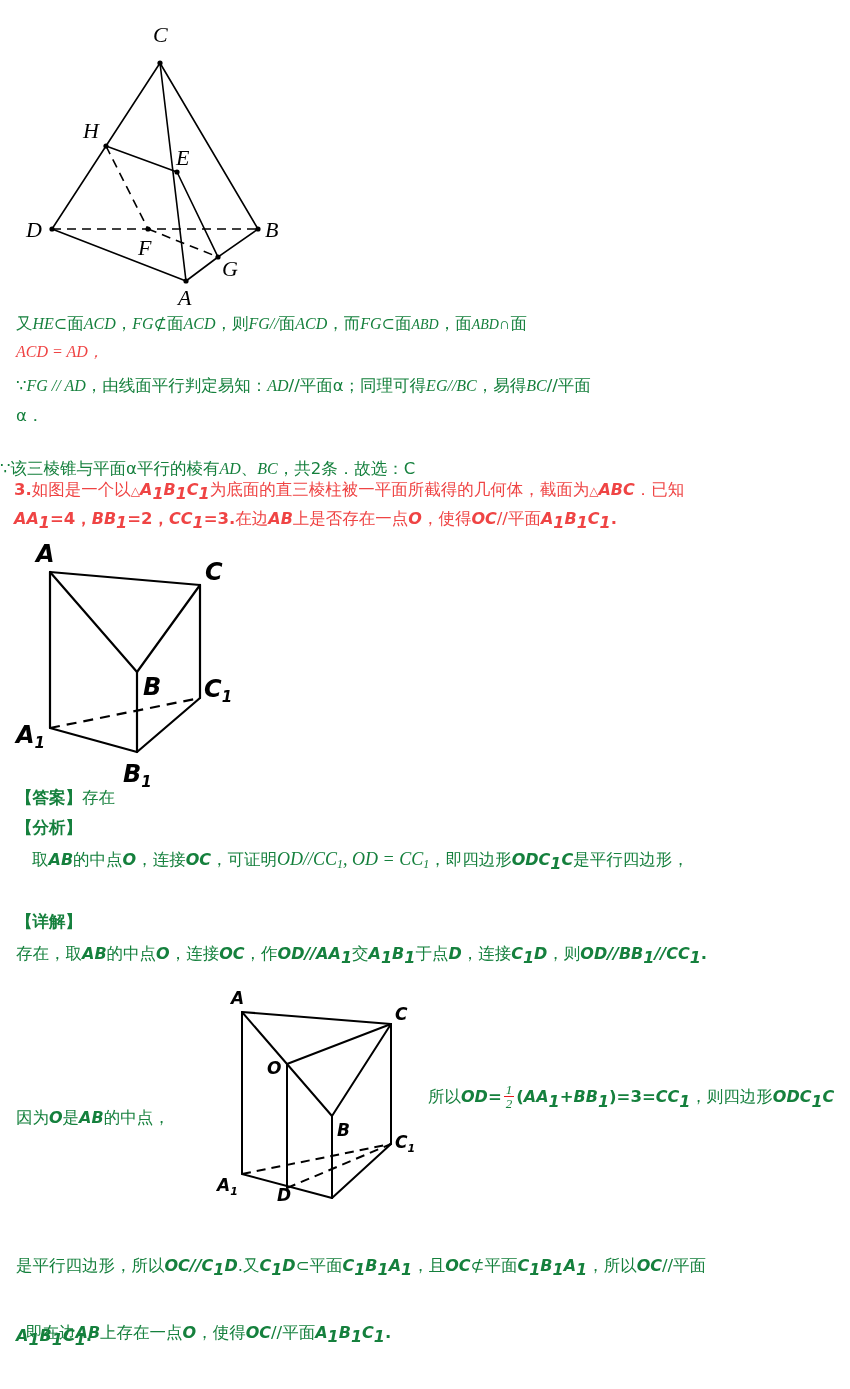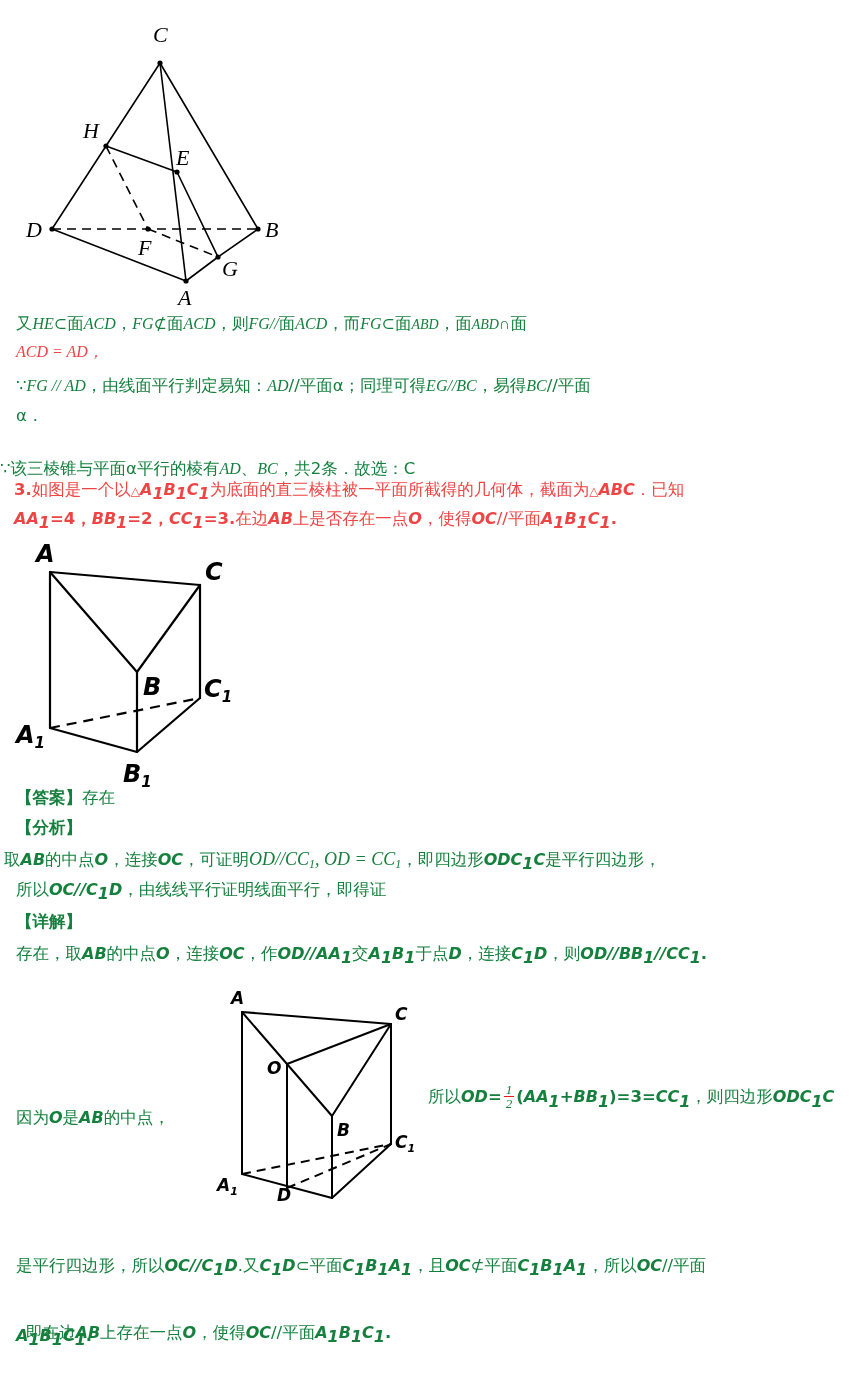--- a/index.html
+++ b/index.html
@@ -207,27 +207,24 @@
   </div>
 
   <div class="txt red" style="left:16px; top:790px;">
     <span class="cn-b">【答案】</span><span class="cn">存在</span>
   </div>
 
   <div class="txt red" style="left:16px; top:820px;">
     <span class="cn-b">【分析】</span>
   </div>
 
-  <div class="txt red" style="left:4px; top:850px;">
+  <div class="txt red" style="left:32px; top:850px;">
     <span class="cn">取</span><span class="mbi">AB</span><span class="cn">的中点</span><span class="mbi">O</span><span class="cn">，连接</span><span class="mbi">OC</span><span class="cn">，可证明</span><span class="mit" style="font-size:18px">OD//CC</span><sub class="mit" style="font-size:12px">1</sub><span class="mit" style="font-size:18px">, OD = CC</span><sub class="mit" style="font-size:12px">1</sub><span class="cn">，即四边形</span><span class="mbi">ODC</span><sub class="mbi">1</sub><span class="mbi">C</span><span class="cn">是平行四边形，</span>
   </div>
 
-  <div class="txt red" style="left:16px; top:882px;">
-    <span class="cn">所以</span><span class="mbi">OC//C</span><sub class="mbi">1</sub><span class="mbi">D</span><span class="cn">，由线线平行证明线面平行，即得证</span>
-  </div>
 
   <div class="txt red" style="left:16px; top:914px;">
     <span class="cn-b">【详解】</span>
   </div>
 
   <div class="txt red" style="left:16px; top:946px;">
     <span class="cn">存在，取</span><span class="mbi">AB</span><span class="cn">的中点</span><span class="mbi">O</span><span class="cn">，连接</span><span class="mbi">OC</span><span class="cn">，作</span><span class="mbi">OD//AA</span><sub class="mbi">1</sub><span class="cn">交</span><span class="mbi">A</span><sub class="mbi">1</sub><span class="mbi">B</span><sub class="mbi">1</sub><span class="cn">于点</span><span class="mbi">D</span><span class="cn">，连接</span><span class="mbi">C</span><sub class="mbi">1</sub><span class="mbi">D</span><span class="cn">，则</span><span class="mbi">OD//BB</span><sub class="mbi">1</sub><span class="mbi">//CC</span><sub class="mbi">1</sub><span class="cn-b">.</span>
   </div>
 
   <div class="fig" style="left:205px; top:988px;">

